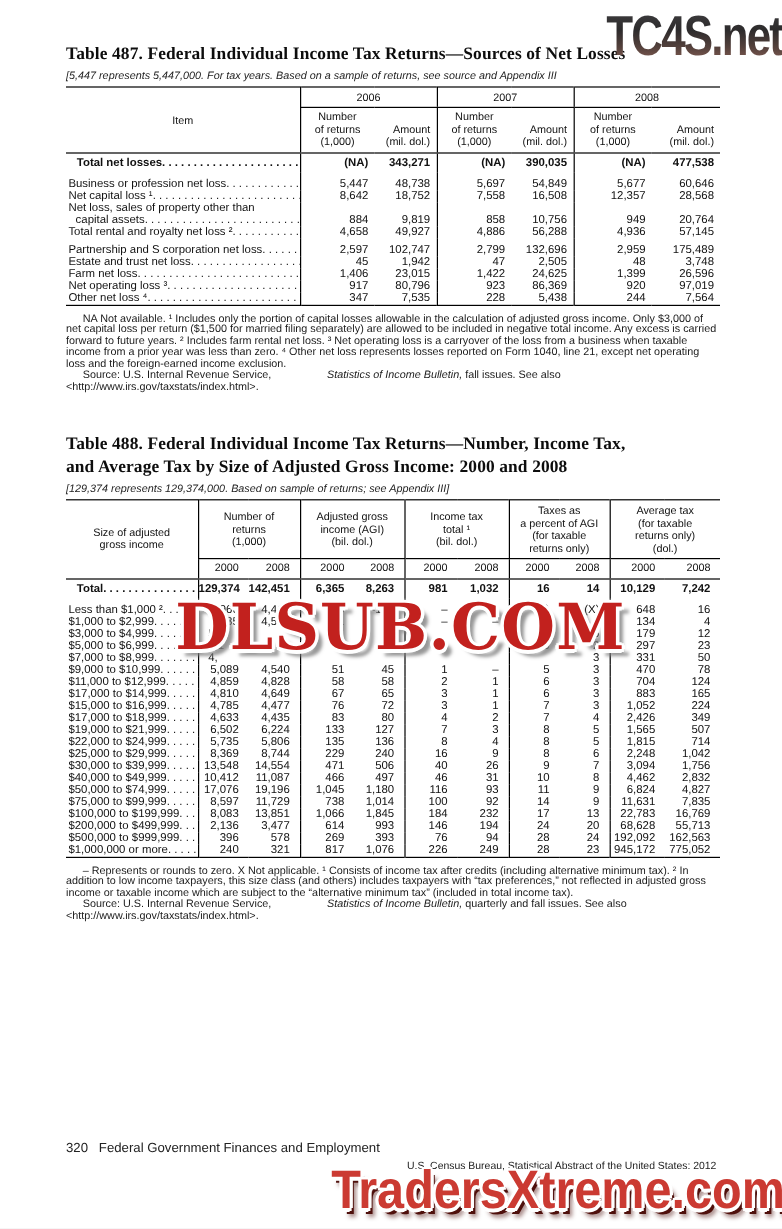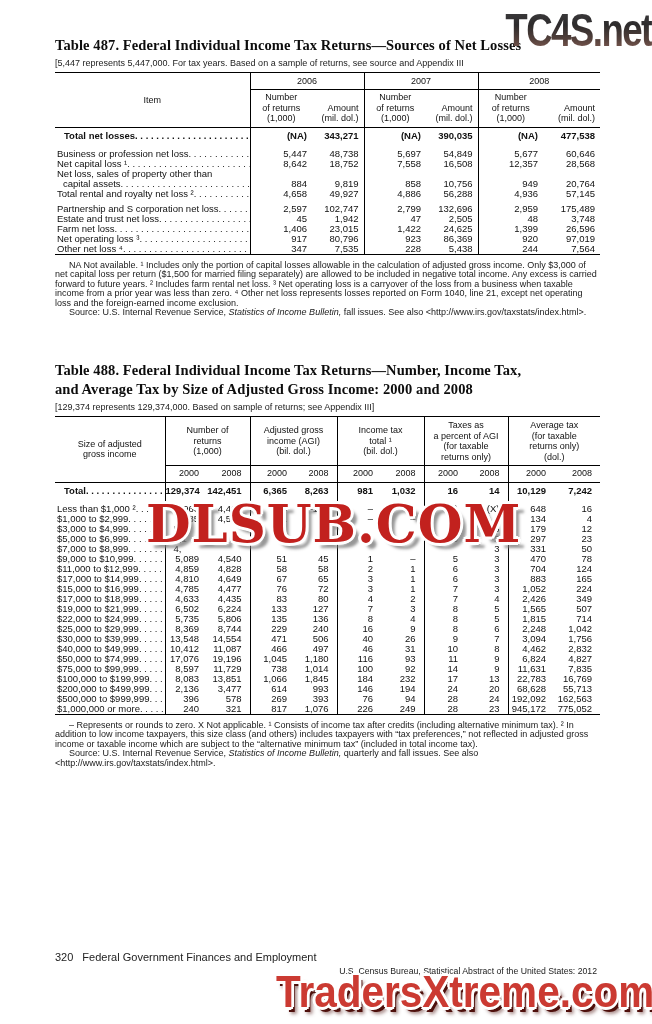--- a/index.html
+++ b/index.html
@@ -3,21 +3,21 @@
 <meta charset="utf-8">
 <style>
   html,body{margin:0;padding:0;background:#e8e8e8;}
   .page{position:relative;width:652px;height:1024px;background:#ffffff;overflow:hidden;
         font-family:"Liberation Sans",sans-serif;color:#111;}
   .block{position:absolute;left:55px;width:545px;}
   .b487{top:36px;}
   .b488{top:361px;}
   .title{margin:0;font-family:"Liberation Serif","DejaVu Serif",serif;font-weight:bold;
          font-size:14.5px;line-height:19px;color:#0d0d0d;letter-spacing:.1px;}
-  .bracket{font-size:9px;margin-top:3px;color:#222;}
+  .bracket{font-size:9px;margin-top:3px;color:#222;font-style:italic;}
   table.tbl{border-collapse:collapse;table-layout:fixed;width:545px;margin-top:4px;
             border-top:1px solid #000;border-bottom:1.5px solid #000;}
   .tbl th,.tbl td{padding:0;font-weight:normal;font-size:9.5px;vertical-align:bottom;}
   .tbl th{font-size:9px;line-height:10.5px;}
   .bl{border-left:1px solid #000;}
   
   tr.yr th,.yc{height:16px;text-align:center;vertical-align:middle;}
   .t487 tr.yr .yc{border-bottom:1px solid #000;}
   .t487 th.item{border-bottom:1.5px solid #000;text-align:center;vertical-align:middle;}
   .t487 tr.sub th{border-bottom:1.5px solid #000;white-space:pre-line;padding:2px 0 3px;}
@@ -61,21 +61,21 @@
           color:#c2211e;
           text-shadow:-2px -2px 0 #fff,2px -2px 0 #fff,-2px 2px 0 #fff,2px 2px 0 #fff,
                       -3px 0 0 #fff,3px 0 0 #fff,0 -3px 0 #fff,0 3px 0 #fff,
                       6px 6px 3px rgba(125,125,125,.8);}
   .wm-bottom{top:966px;left:276px;font-weight:bold;font-size:45px;letter-spacing:0;
           transform:scaleX(.9);transform-origin:left;
           color:#cb3a32;
           text-shadow:-2px -2px 0 #fff,2px -2px 0 #fff,-2px 2px 0 #fff,2px 2px 0 #fff,
                       -3px 0 0 #fff,3px 0 0 #fff,0 -3px 0 #fff,0 3px 0 #fff,
                       4px 5px 0 #4f100c,6px 7px 4px rgba(80,20,15,.5);}
-  i{font-style:italic;}
+  i{font-style:italic;margin-left:44px;}
 </style>
 </head>
 <body>
 
 <div class="page">
 
   <section class="block b487">
     <h1 class="title"><span>Table 487. Federal Individual Income Tax Returns—Sources of Net Losses</span><br></h1>
     <div class="bracket">[5,447  represents 5,447,000. For tax years. Based on a sample of returns, see source and Appendix III</div>
 

